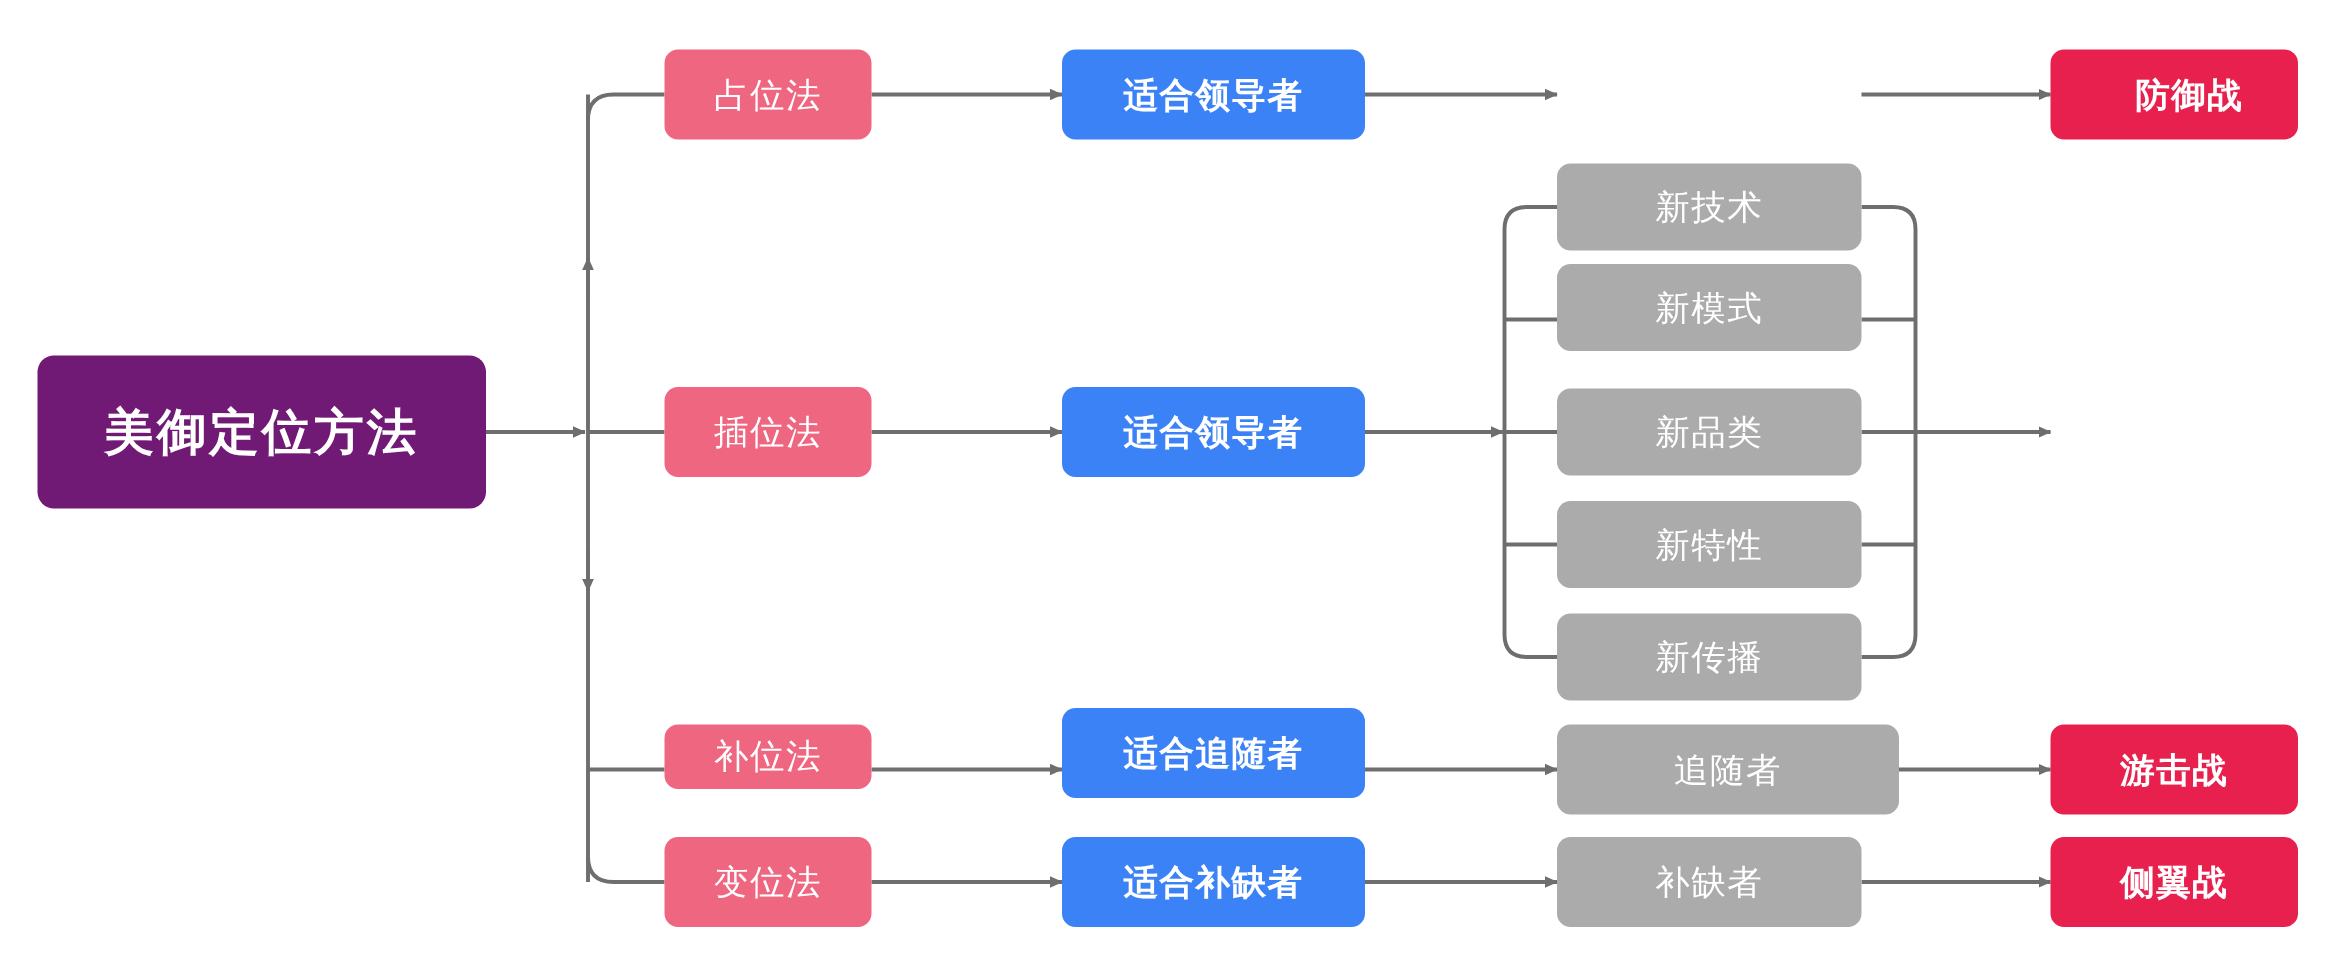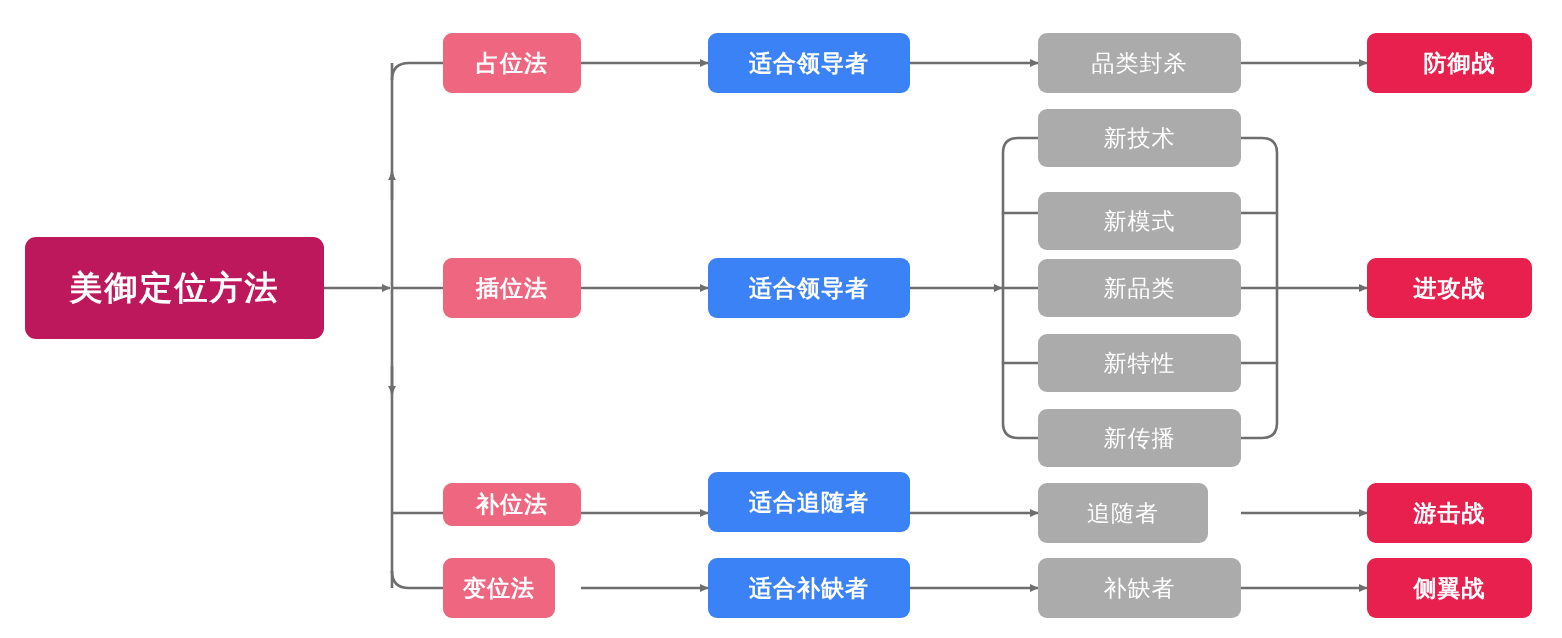--- a/index.html
+++ b/index.html
@@ -31,30 +31,30 @@
     display: flex;
     align-items: center;
     justify-content: center;
     color: #ffffff;
     border-radius: 9px;
     letter-spacing: 1px;
     white-space: nowrap;
     z-index: 2;
   }
   .node-root {
-    background: #be185d;
+    background: #701a75;
     font-size: 33px;
     font-weight: bold;
     border-radius: 11px;
     letter-spacing: 2px;
   }
   .node-method {
     background: #EE667F;
     font-size: 23px;
-    font-weight: bold;
+    font-weight: normal;
   }
   .node-fit {
     background: #3b82f6;
     font-size: 23px;
     font-weight: bold;
   }
   .node-tactic {
     background: #ABABAB;
     font-size: 23px;
     font-weight: normal;
@@ -126,67 +126,61 @@
 
   <div class="node node-method" style="left:443px; top:33px; width:138px; height:60px;">
     <span>占位法</span>
   </div>
   <div class="node node-method" style="left:443px; top:258px; width:138px; height:60px;">
     <span>插位法</span>
   </div>
   <div class="node node-method" style="left:443px; top:483px; width:138px; height:43px;">
     <span>补位法</span>
   </div>
-  <div class="node node-method" style="left:443px; top:558px; width:112px; height:60px;">
+  <div class="node node-method" style="left:443px; top:558px; width:138px; height:60px;">
     <span>变位法</span>
   </div>
 
   <div class="node node-fit" style="left:708px; top:33px; width:202px; height:60px;">
     <span>适合领导者</span>
   </div>
   <div class="node node-fit" style="left:708px; top:258px; width:202px; height:60px;">
     <span>适合领导者</span>
   </div>
   <div class="node node-fit" style="left:708px; top:472px; width:202px; height:60px;">
     <span>适合追随者</span>
   </div>
   <div class="node node-fit" style="left:708px; top:558px; width:202px; height:60px;">
     <span>适合补缺者</span>
   </div>
 
-  <div class="node node-tactic" style="left:1038px; top:33px; width:203px; height:60px;">
-    <span>品类封杀</span>
-  </div>
   <div class="node node-tactic" style="left:1038px; top:109px; width:203px; height:58px;">
     <span>新技术</span>
   </div>
-  <div class="node node-tactic" style="left:1038px; top:192px; width:203px; height:58px;">
+  <div class="node node-tactic" style="left:1038px; top:176px; width:203px; height:58px;">
     <span>新模式</span>
   </div>
   <div class="node node-tactic" style="left:1038px; top:259px; width:203px; height:58px;">
     <span>新品类</span>
   </div>
   <div class="node node-tactic" style="left:1038px; top:334px; width:203px; height:58px;">
     <span>新特性</span>
   </div>
   <div class="node node-tactic" style="left:1038px; top:409px; width:203px; height:58px;text-align:center;">
     <span>新传播</span>
   </div>
-  <div class="node node-tactic" style="left:1038px; top:483px; width:170px; height:60px;">
+  <div class="node node-tactic" style="left:1038px; top:483px; width:228px; height:60px;">
     <span>追随者</span>
   </div>
   <div class="node node-tactic" style="left:1038px; top:558px; width:203px; height:60px;">
     <span>补缺者</span>
   </div>
 
   <div class="node node-war" style="left:1367px; top:33px; width:165px; height:60px;padding-left:20px;">
     <span>防御战</span>
-  </div>
-  <div class="node node-war" style="left:1367px; top:258px; width:165px; height:60px;">
-    <span>进攻战</span>
   </div>
   <div class="node node-war" style="left:1367px; top:483px; width:165px; height:60px;">
     <span>游击战</span>
   </div>
   <div class="node node-war" style="left:1367px; top:558px; width:165px; height:60px;">
     <span>侧翼战</span>
   </div>
 
 </div>
 

